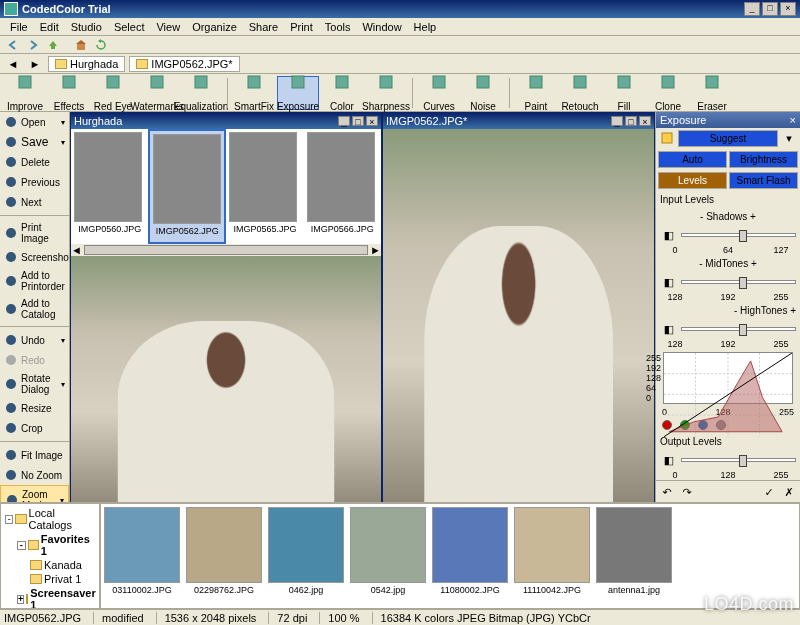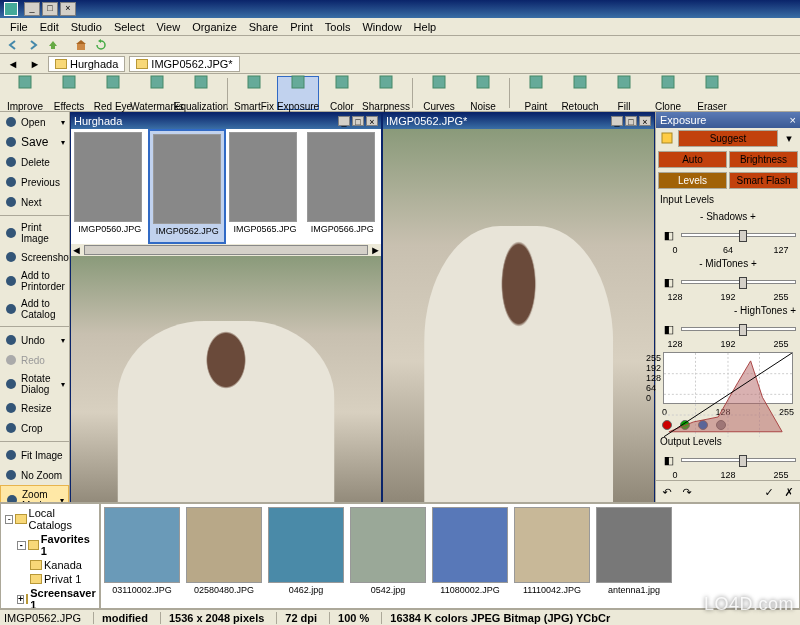--- a/index.html
+++ b/index.html
@@ -33,21 +33,21 @@
 .thumb { width:88px; padding:3px; text-align:center; }
 .thumb.sel { background:#c1d2ee; border:2px solid #316ac5;}
 .thumb .tpic { width:68px; height:90px; background:#888; border:1px solid #999;}
 .thumb .tlbl { font-size:9px; margin-top:2px; overflow:hidden; white-space:nowrap;}
 .imgview { position:absolute; top:16px; left:0; right:0; bottom:0; background:#6a7a5a; display:flex; align-items:flex-start; justify-content:flex-start; overflow:hidden;}
 .fakeimg { width:100%; height:100%; background:linear-gradient(180deg,#8a9a7a 0%, #c8c0b0 30%, #d8d0c0 60%, #888070 100%); position:relative;}
 .person { position:absolute; bottom:0; left:50%; transform:translateX(-50%); width:70%; height:75%; background:radial-gradient(ellipse at 50% 20%, #6a4a3a 12%, transparent 13%), #e8e4d8; border-radius:40% 40% 0 0;}
 .rightpanel { width:145px; background:#ece9d8; border-left:1px solid #aca899; display:flex; flex-direction:column; }
 .rp-title { background:linear-gradient(#5a7ab5,#3a5a95); color:#fff; padding:2px 4px; display:flex; justify-content:space-between;}
 .rp-row { display:flex; gap:2px; padding:2px;}
-.rp-tab { flex:1; padding:2px 4px; background:#c2410c; border:1px solid #aca899; text-align:center; font-size:10px;}
+.rp-tab { flex:1; padding:2px 4px; background:#1d4ed8; border:1px solid #aca899; text-align:center; font-size:10px;}
 .rp-tab.active { background:#a16207; color:#fff; }
 .rp-sec { padding:3px 4px; font-size:10px; }
 .slider-row { display:flex; align-items:center; gap:3px; padding:2px 4px;}
 .slider { flex:1; height:4px; background:#fff; border:1px solid #888; position:relative;}
 .slider::after { content:''; position:absolute; top:-4px; left:50%; width:6px; height:10px; background:#d4d0c8; border:1px solid #404040;}
 .histo { width:130px; height:85px; background:#fff; border:1px solid #888; margin:3px auto; position:relative;}
 .histo-curve { position:absolute; inset:0; }
 .svn { font-size:9px; }
 .num { width:22px; font-size:9px; text-align:center;}
 .colordots { display:flex; gap:8px; padding:3px 6px;}
@@ -56,29 +56,30 @@
 .tree { width:100px; background:#fff; border:1px solid #aca899; overflow:auto; padding:2px;}
 .tree-item { padding:1px 2px; display:flex; align-items:center; gap:2px; font-size:10px;}
 .tree-item.bold { font-weight:bold; }
 .fldr { width:12px; height:10px; background:#f8d878; border:1px solid #b89838;}
 .bx { width:9px; height:9px; border:1px solid #888; background:#fff; text-align:center; line-height:7px; font-size:9px;}
 .filmstrip { flex:1; background:#fff; border:1px solid #aca899; display:flex; overflow:hidden;}
 .fthumb { width:82px; padding:3px; text-align:center;}
 .fthumb .fpic { width:76px; height:76px; background:#789; border:1px solid #999;}
 .fthumb .flbl { font-size:9px; margin-top:2px; overflow:hidden; white-space:nowrap;}
 .status { position:absolute; bottom:0; left:0; right:0; height:16px; background:#ece9d8; border-top:1px solid #aca899; display:flex; align-items:center; padding:0 4px; gap:12px; font-size:10px;}
-.status .cell { border-left:1px solid #aca899; padding-left:8px;font-weight:bold;}
+.status .cell { border-left:1px solid #aca899; padding-left:8px;}
 .watermark { position:absolute; bottom:10px; right:6px; font-size:18px; color:rgba(255,255,255,0.85); text-shadow:0 0 4px rgba(0,0,0,0.6); pointer-events:none; font-weight:300; letter-spacing:0.5px;}
 svg { display:block; }
 </style>
 </head>
 <body>
 
 <div class="titlebar">
   <div class="icon"></div>
+  <div class="title">CodedColor Trial</div>
   <div class="winbtn">_</div>
   <div class="winbtn">□</div>
   <div class="winbtn">×</div>
 </div>
 
 <div class="menubar" id="menubar">
     <span>File</span>
     <span>Edit</span>
     <span>Studio</span>
     <span>Select</span>
@@ -611,21 +612,21 @@
         <span>Screensaver 1</span>
       </div>
     </div>
   <div class="filmstrip" id="filmstrip">
       <div class="fthumb">
         <div class="fpic" style="background:#6a9ab8"></div>
         <div class="flbl">03110002.JPG</div>
       </div>
       <div class="fthumb">
         <div class="fpic" style="background:#b8a888"></div>
-        <div class="flbl">02580480.JPG</div>
+        <div class="flbl">02298762.JPG</div>
       </div>
       <div class="fthumb">
         <div class="fpic" style="background:#4a8aa8"></div>
         <div class="flbl">0462.jpg</div>
       </div>
       <div class="fthumb">
         <div class="fpic" style="background:#9aa898"></div>
         <div class="flbl">0542.jpg</div>
       </div>
       <div class="fthumb">

